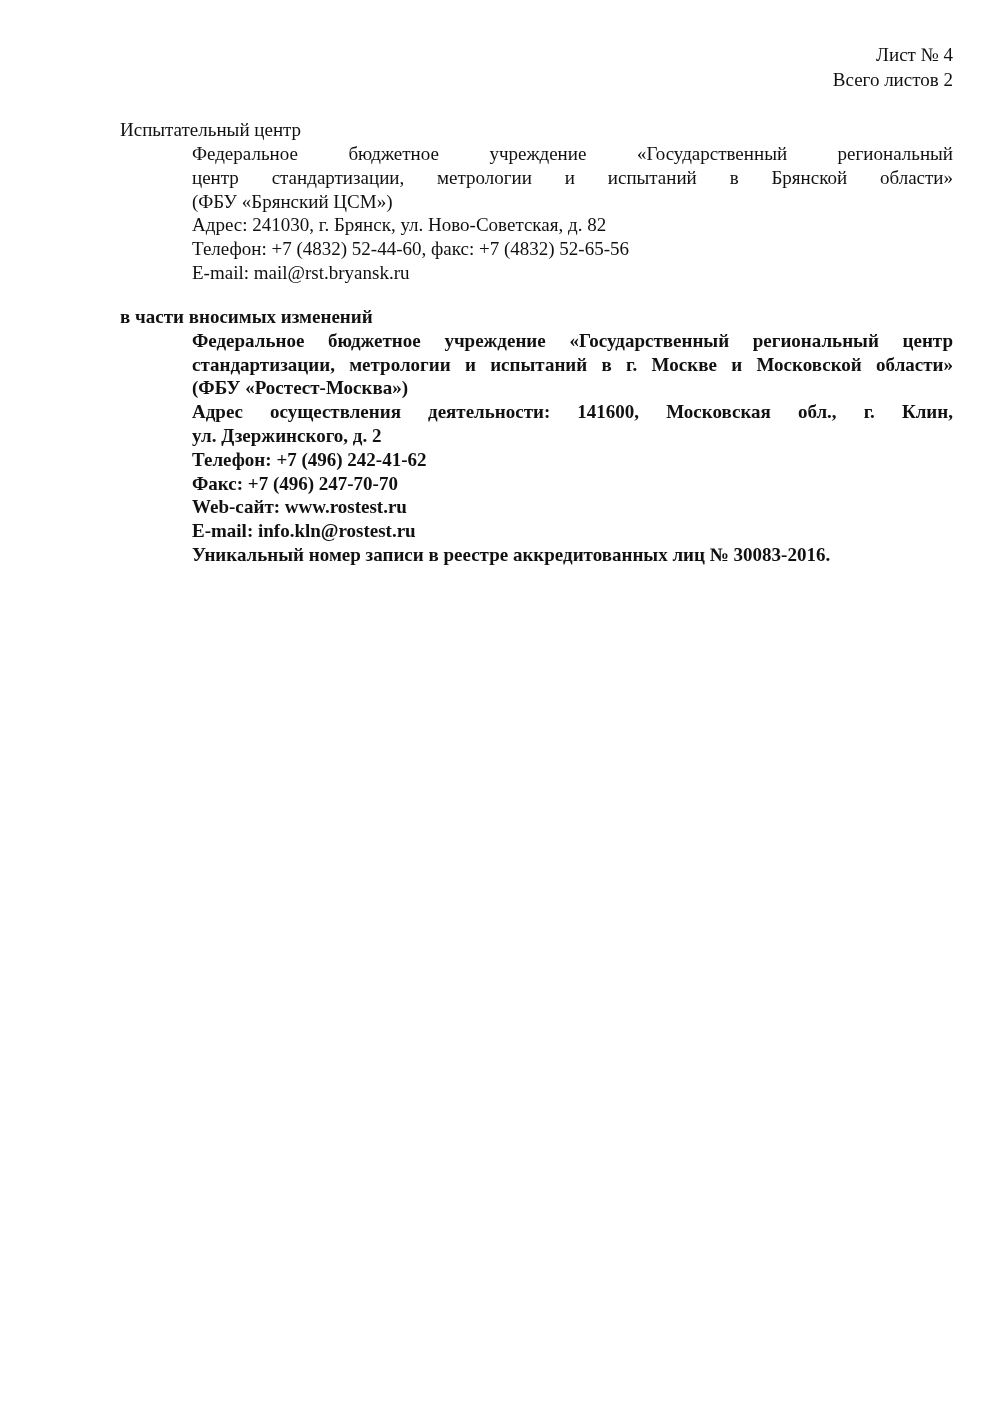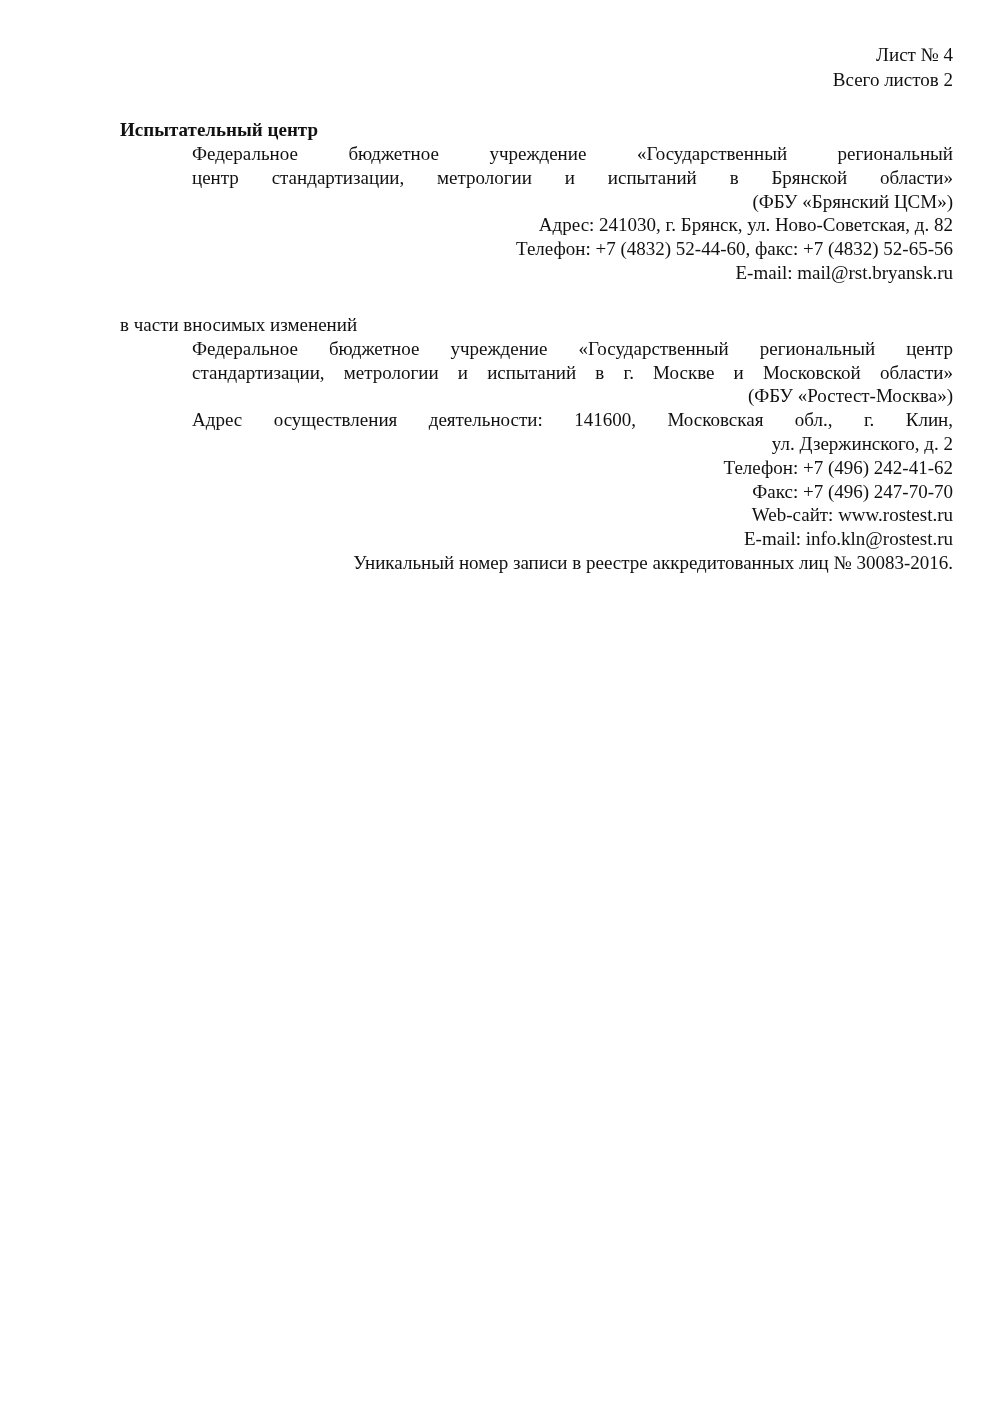--- a/index.html
+++ b/index.html
@@ -20,40 +20,41 @@
     padding: 42px 47px 40px 120px;
     overflow: hidden;
   }
   .page-header {
     text-align: right;
     line-height: 25px;
   }
   .heading {
     margin: 26px 0 0 0;
     font-size: 19px;
-    font-weight: bold;
+    font-weight: normal;
     line-height: 24px;
   }
   .subheading {
     line-height: 24px;
   }
   .indent {
     margin-left: 72px;
   }
   .line {
     line-height: 23.8px;
-    text-align: right;
+    text-align: left;
     white-space: normal;
   }
   .just {
     text-align: justify;
     text-align-last: justify;
   }
   .amendments-section {
-    margin-top: 28px;
+    margin-top: 20px;
+    font-weight: bold;
   }
 </style>
 </head>
 <body>
 
 <div class="page">
 
   <div class="page-header">
     <div>Лист № 4</div>
     <div>Всего листов 2</div>

